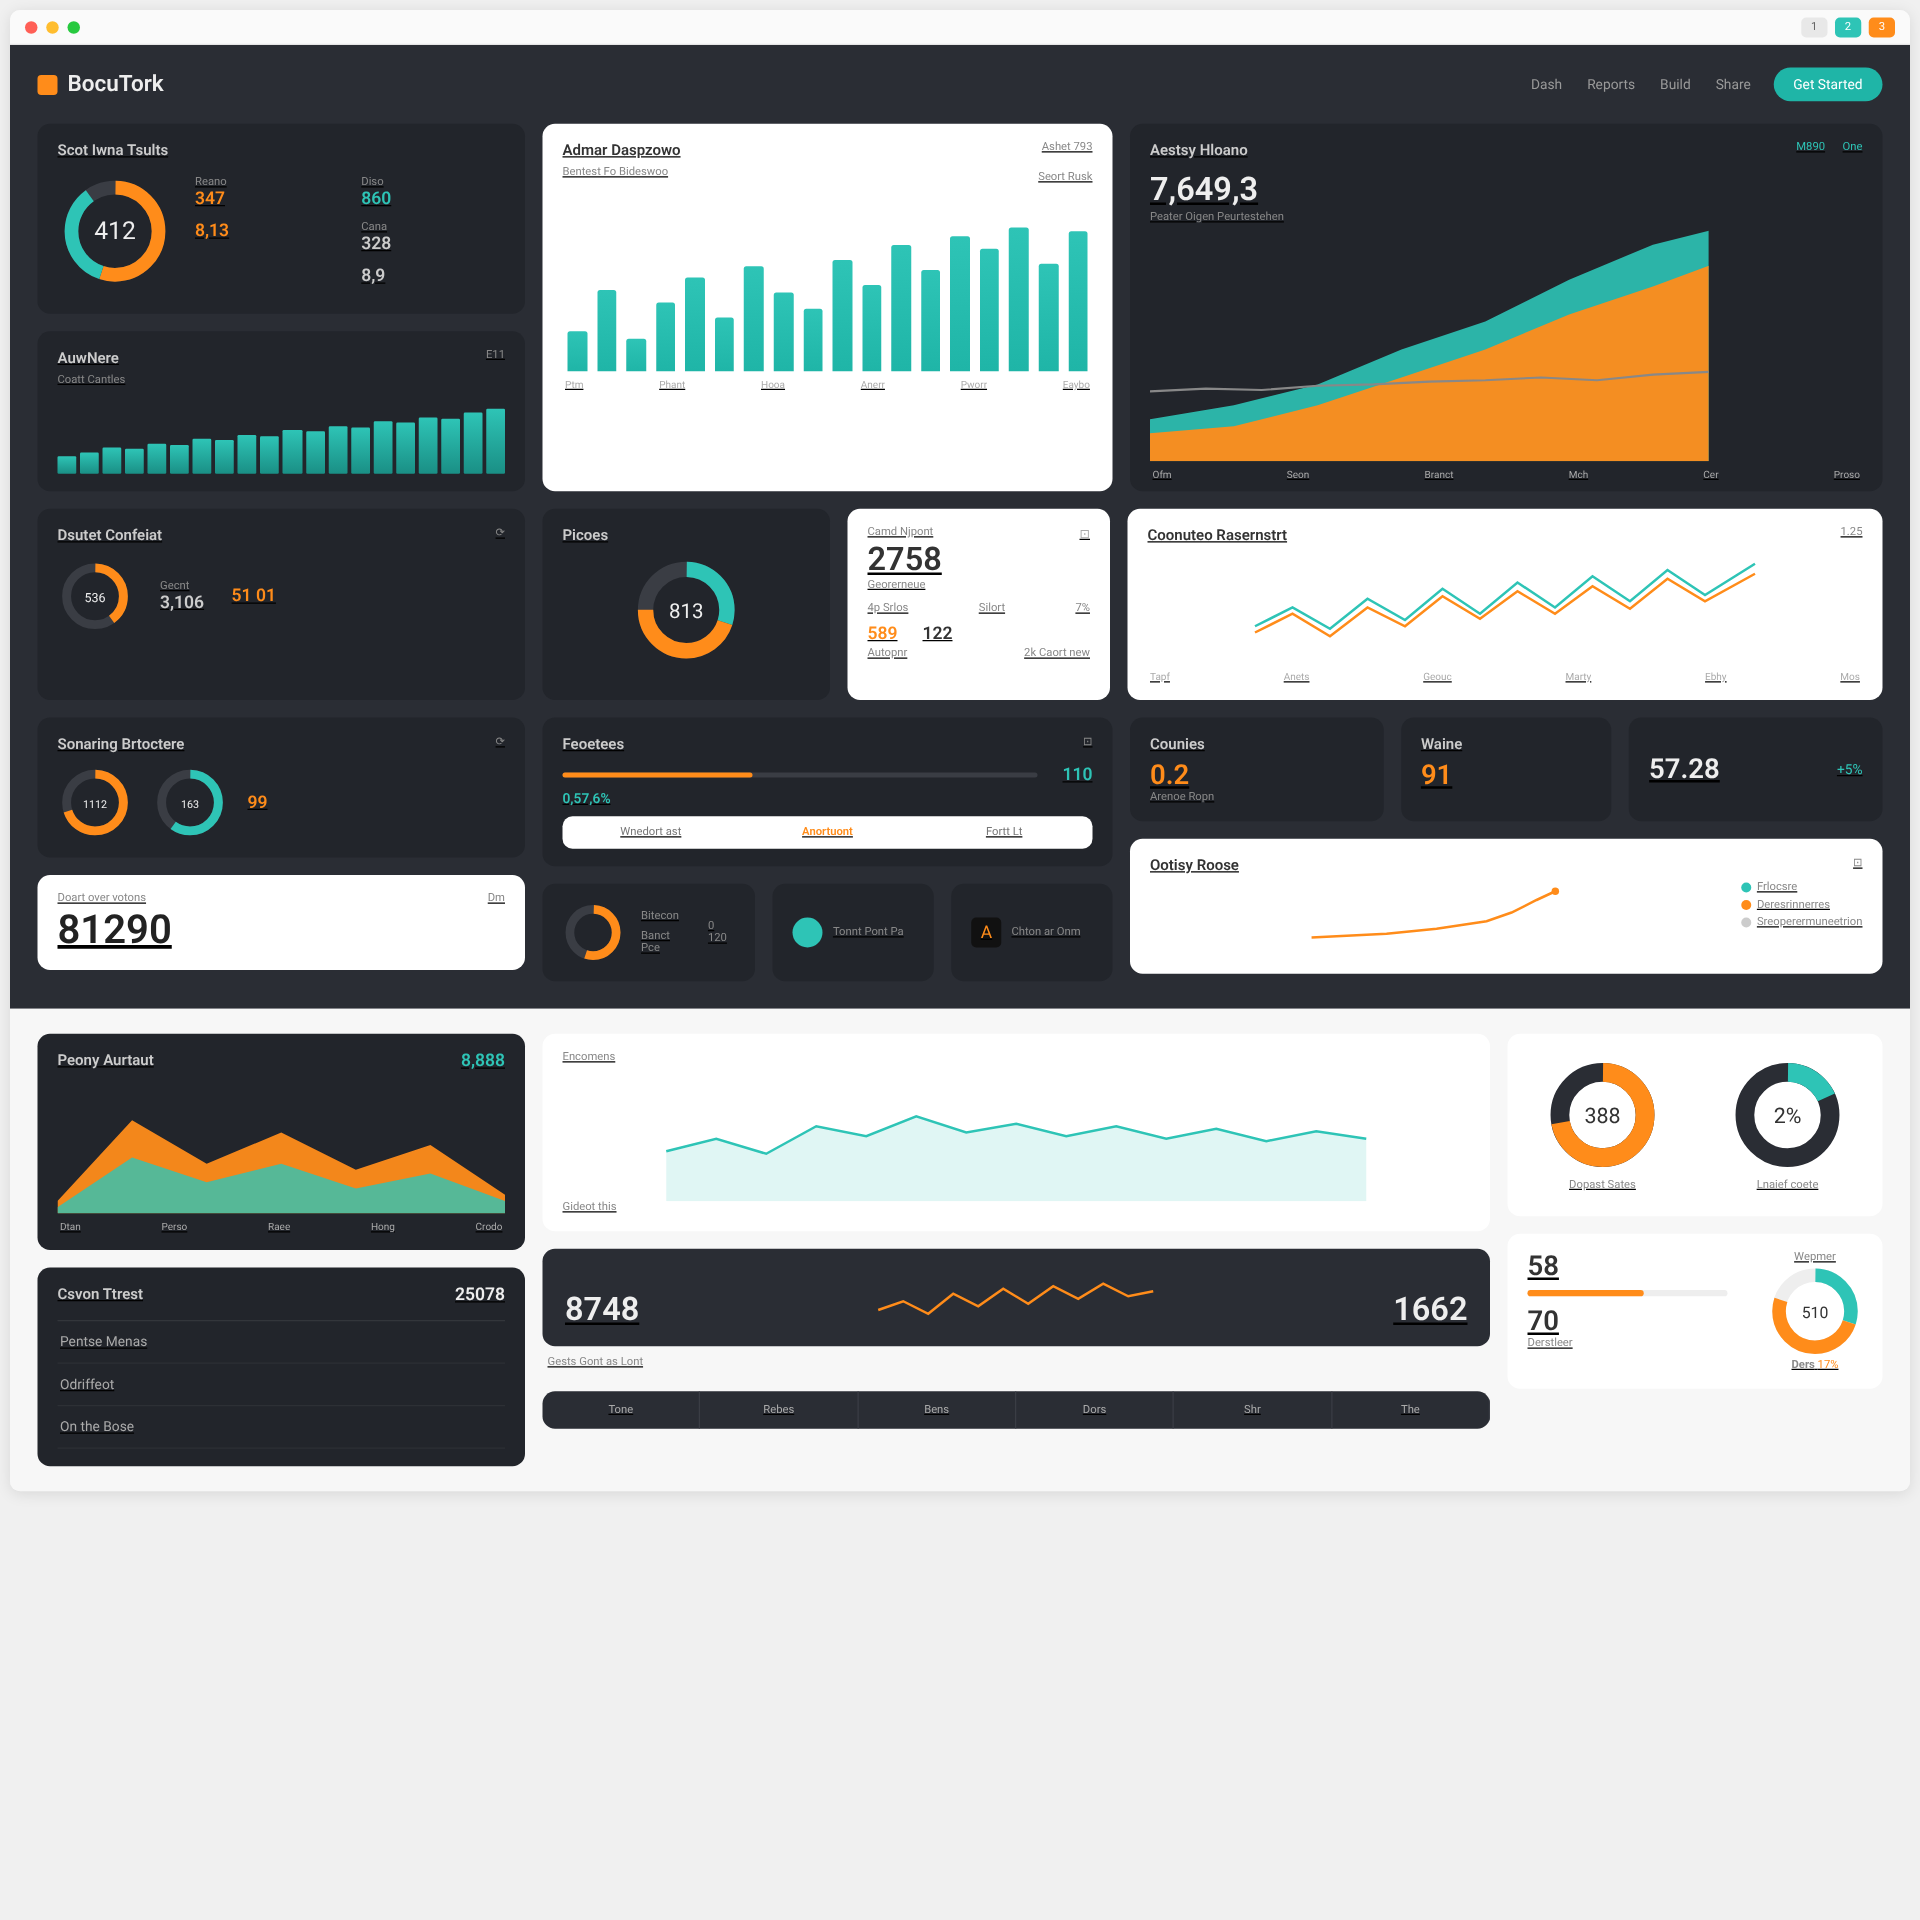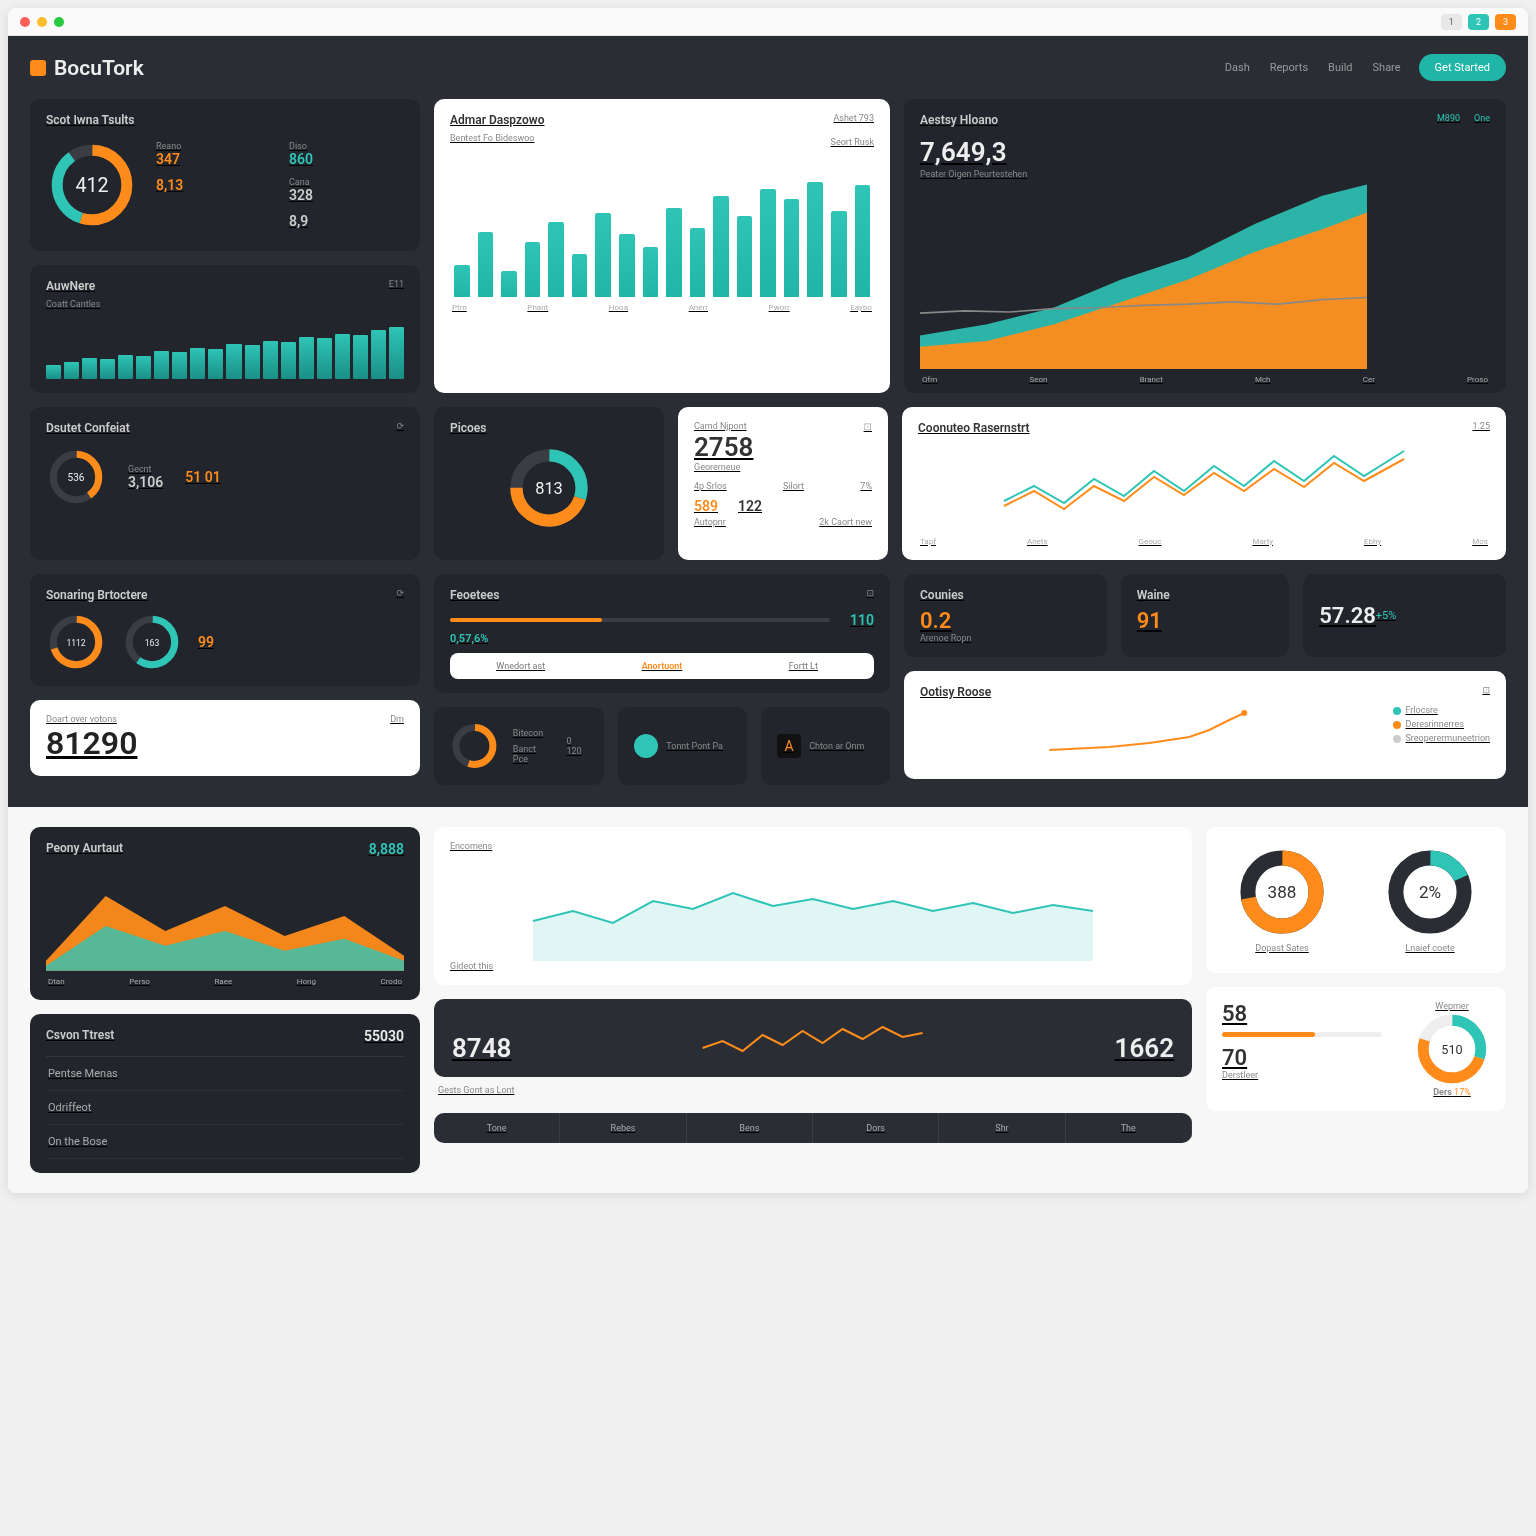--- a/index.html
+++ b/index.html
@@ -8,21 +8,21 @@
 .titlebar { height:28px; display:flex; align-items:center; padding:0 12px; background:#fafafa; border-bottom:1px solid #e5e5e5; }
 .dots { display:flex; gap:7px; }
 .dot { width:10px; height:10px; border-radius:50%; }
 .dot.r{background:#ff5f56}.dot.y{background:#ffbd2e}.dot.g{background:#27c93f}
 .titlebar-right { margin-left:auto; display:flex; gap:6px; }
 .pill { font-size:9px; padding:3px 8px; border-radius:4px; background:#2ec4b6; color:#fff; }
 .pill.o{background:#ff8c1a}
 .pill.gray{background:#e8e8e8;color:#666}
 .dark { background:#2a2d34; padding:18px 22px 22px; }
 .header { display:flex; align-items:center; margin-bottom:18px; }
-.brand { display:flex; align-items:center; gap:8px; color:#eee; font-size:21px; font-weight:600;justify-content:center; }
+.brand { display:flex; align-items:center; gap:8px; color:#eee; font-size:18px; font-weight:600;justify-content:center; }
 .brand-icon{width:16px;height:16px;background:#ff8c1a;border-radius:3px}
 .nav { margin-left:auto; display:flex; gap:20px; }
 .nav-item { font-size:11px; color:#999; cursor:pointer; }
 .cta { margin-left:18px; background:#1fb5a7; color:#fff; font-size:11px; padding:7px 16px; border-radius:16px; border:none; cursor:pointer; }
 .grid { display:grid; gap:14px;text-decoration:underline; }
 .row1 { grid-template-columns:390px 456px 1fr; }
 .card { border-radius:10px; padding:14px 16px; }
 .card.dk { background:#22252b; color:#ccc; }
 .card.lt { background:#fff; color:#333; }
 .card-title { font-size:12px; font-weight:600; margin-bottom:6px; }
@@ -394,21 +394,21 @@
         <div style="display:flex;gap:14px">
           <div class="card dk" style="flex:1">
             <div class="card-title">Counies</div>
             <div class="big-num orange" style="font-size:22px">0.2</div>
             <div class="card-sub">Arenoe Ropn</div>
           </div>
           <div class="card dk" style="flex:.8">
             <div class="card-title">Waine</div>
             <div class="big-num orange" style="font-size:22px">91</div>
           </div>
-          <div class="card dk" style="flex:1;display:flex;align-items:center;">
+          <div class="card dk" style="flex:1;display:flex;align-items:center;justify-content:space-between">
             <div class="big-num" style="color:#eee;font-size:22px">57.28</div>
             <div class="teal" style="font-size:11px">+5%</div>
           </div>
         </div>
         <div class="card lt" style="margin-top:14px">
           <div class="card-head">
               <div class="card-title" style="color:#333">Ootisy Roose</div>
               <span class="card-sub">⊡</span>
             </div>
           <div style="display:flex;gap:14px">
@@ -443,21 +443,21 @@
               <span>Dtan</span>
               <span>Perso</span>
               <span>Raee</span>
               <span>Hong</span>
               <span>Crodo</span>
             </div>
         </div>
         <div class="card dk" style="margin-top:14px">
           <div class="card-head" style="border-bottom:1px solid rgba(255,255,255,.08);padding-bottom:8px">
             <div class="card-title">Csvon Ttrest</div>
-            <div class="stat-val" style="color:#eee">55030</div>
+            <div class="stat-val" style="color:#eee">25078</div>
           </div>
           <div class="list-row">Pentse Menas</div>
           <div class="list-row">Odriffeot</div>
           <div class="list-row">On the Bose</div>
         </div>
       </div>
 
       <div>
         <div class="card lt">
           <div class="card-sub">Encomens</div>

